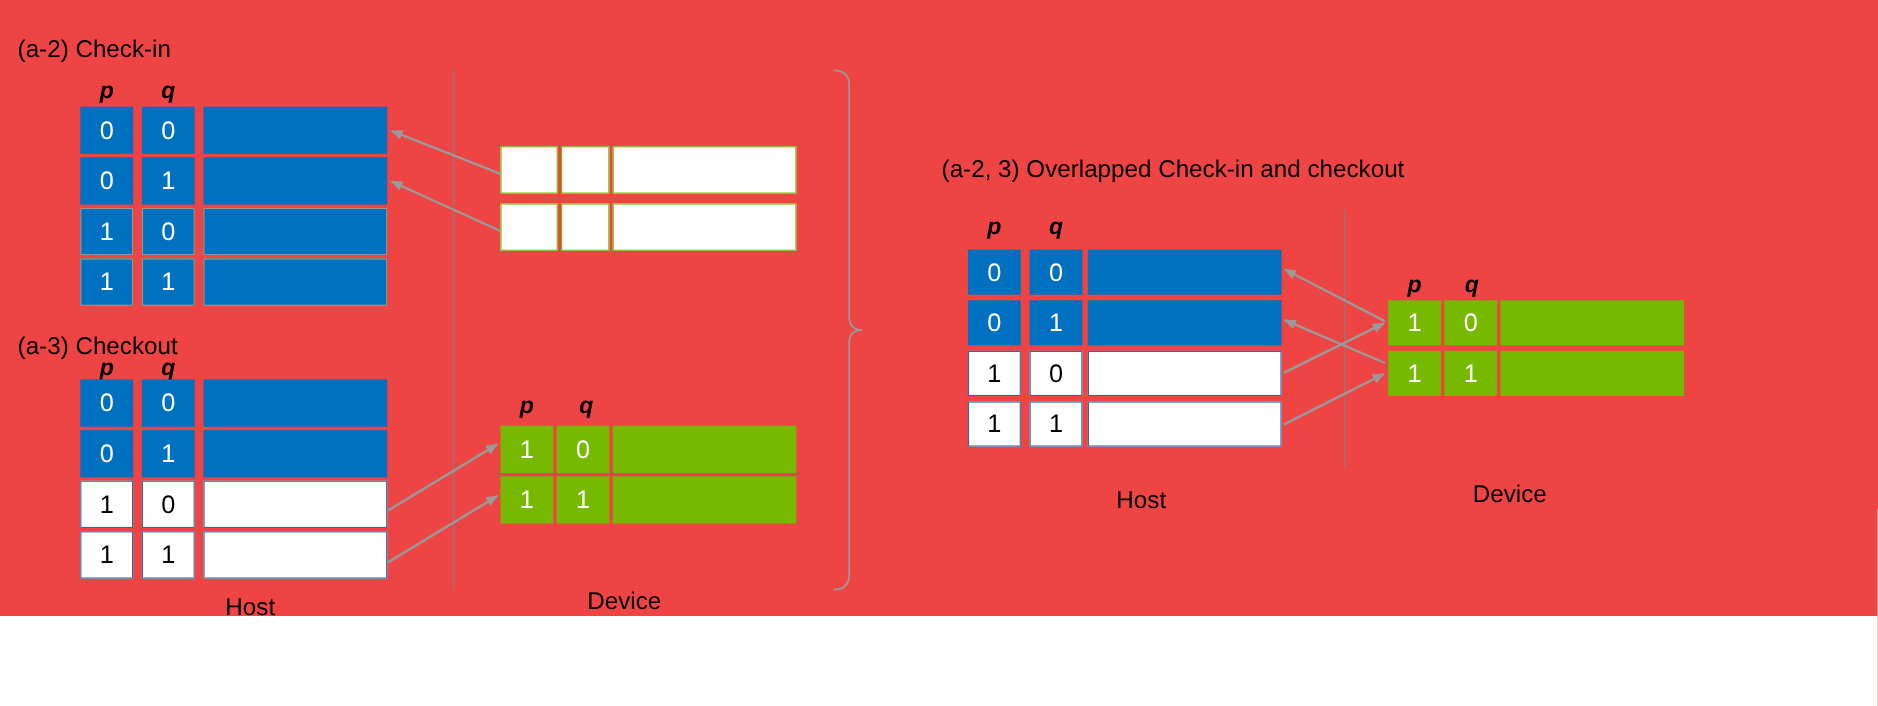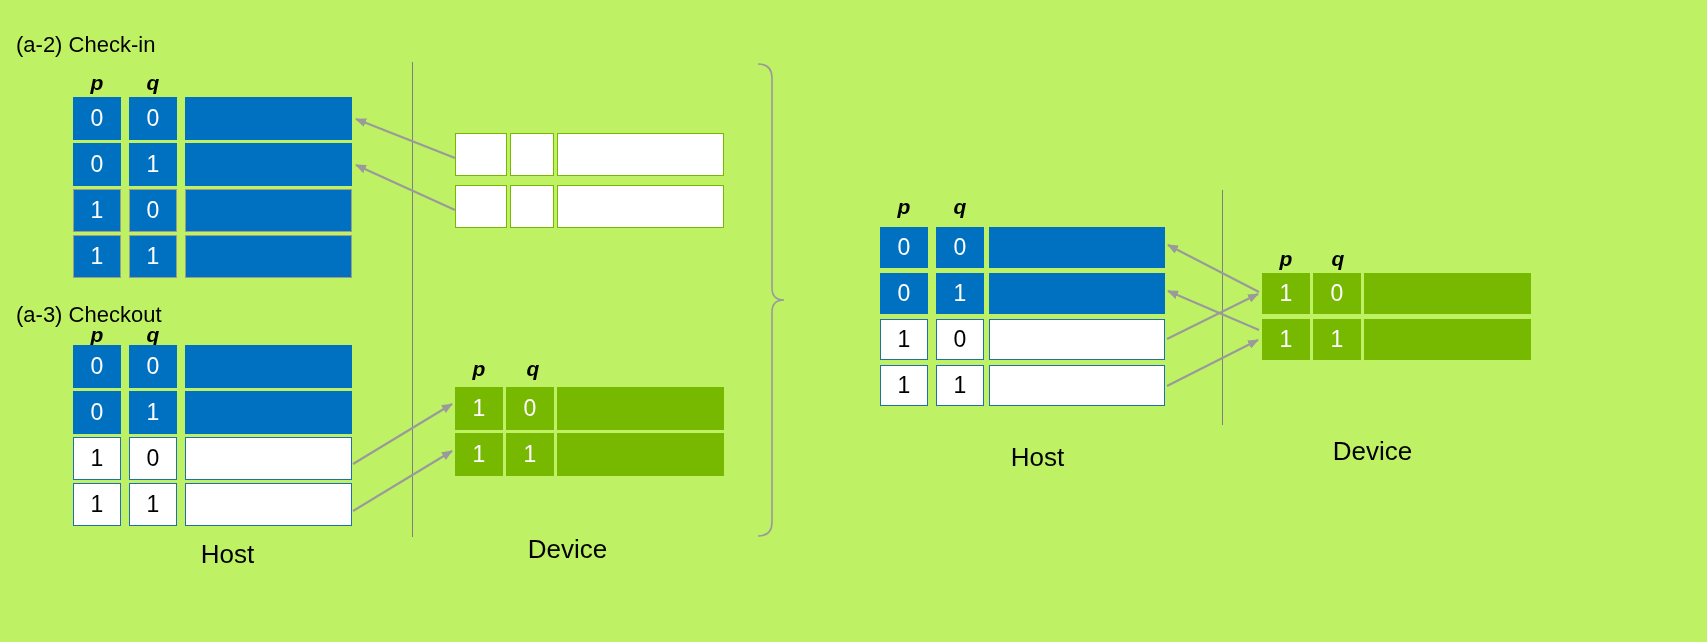--- a/index.html
+++ b/index.html
@@ -7,22 +7,22 @@
     padding: 0;
     background: #ffffff;
   }
   body {
     font-family: "Liberation Sans", sans-serif;
     color: #000000;
   }
   #canvas {
     position: relative;
     width: 1707px;
-    height: 642px;
-    background: #bef264;
+    height: 560px;
+    background: #ef4444;
     overflow: hidden;
   }
   .abs { position: absolute; }
 
   
   .section-title {
     font-size: 22px;
     color: #000000;
     white-space: nowrap;
     line-height: 1;
@@ -70,21 +70,21 @@
   }
 
   
   .divider {
     background: #808080;
     width: 1px;
   }
 
   
   .caption {
-    font-size: 26px;
+    font-size: 22px;
     color: #000000;
     white-space: nowrap;
     line-height: 1;
     text-align: center;
   }
 
   
   svg.overlay {
     position: absolute;
     left: 0;
@@ -168,20 +168,21 @@
   <div class="abs cell green-fill" style="left:506px; top:387px; width:48px; height:43px;">0</div>
   <div class="abs cell green-fill" style="left:557px; top:387px; width:167px; height:43px;"></div>
 
   <div class="abs cell green-fill" style="left:455px; top:433px; width:48px; height:43px;">1</div>
   <div class="abs cell green-fill" style="left:506px; top:433px; width:48px; height:43px;">1</div>
   <div class="abs cell green-fill" style="left:557px; top:433px; width:167px; height:43px;"></div>
 
   <div class="abs caption" style="left:165px; top:541px; width:125px;">Host</div>
   <div class="abs caption" style="left:505px; top:536px; width:125px;">Device</div>
 
+  <div class="abs section-title" style="left:856px; top:143px;">(a-2, 3) Overlapped Check-in and checkout</div>
 
   <div class="abs colhead" style="left:880px; top:196px; width:48px;">p</div>
   <div class="abs colhead" style="left:936px; top:196px; width:48px;">q</div>
 
   <div class="abs cell blue-fill" style="left:880px; top:227px; width:48px; height:41px;">0</div>
   <div class="abs cell blue-fill" style="left:936px; top:227px; width:48px; height:41px;">0</div>
   <div class="abs cell blue-fill" style="left:989px; top:227px; width:176px; height:41px;"></div>
 
   <div class="abs cell blue-fill" style="left:880px; top:273px; width:48px; height:41px;">0</div>
   <div class="abs cell blue-fill" style="left:936px; top:273px; width:48px; height:41px;">1</div>

